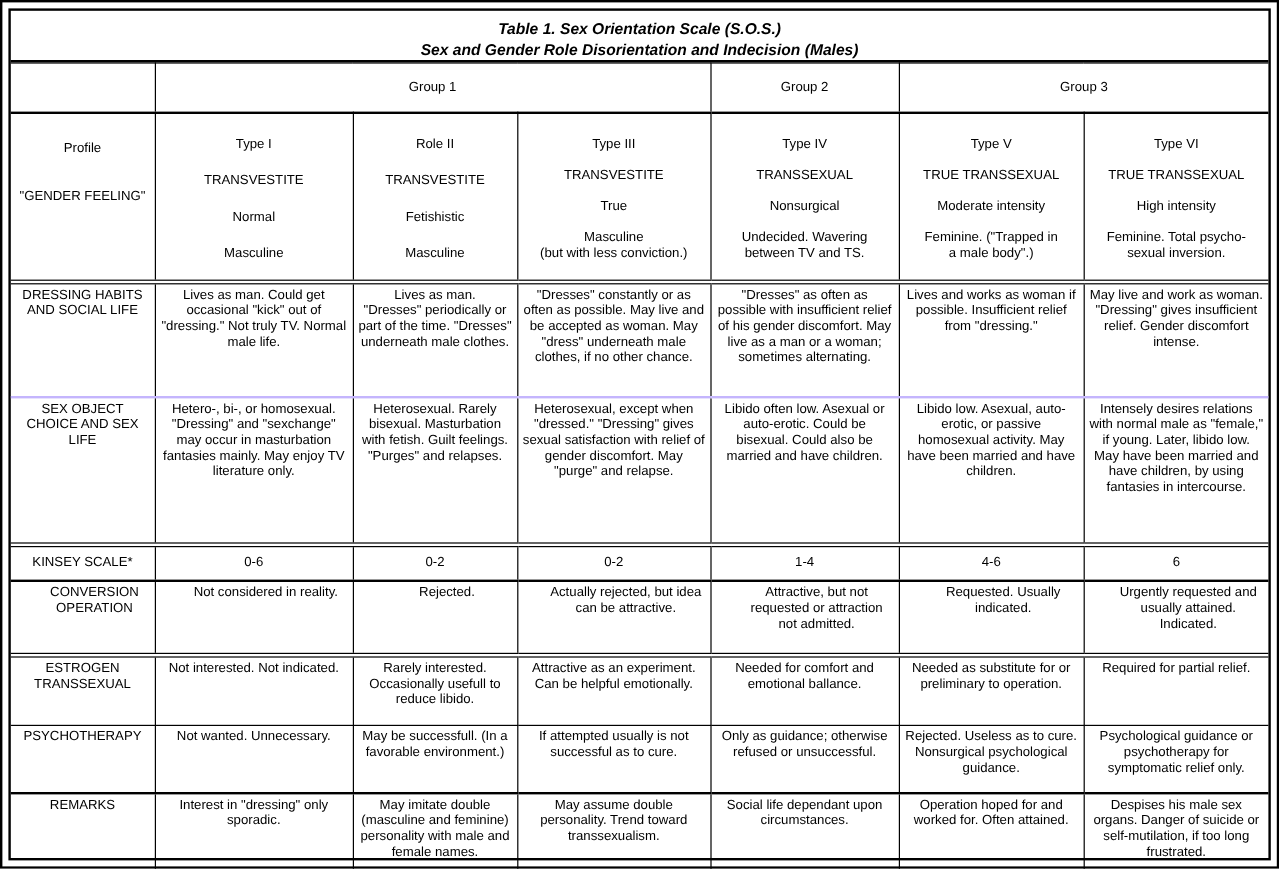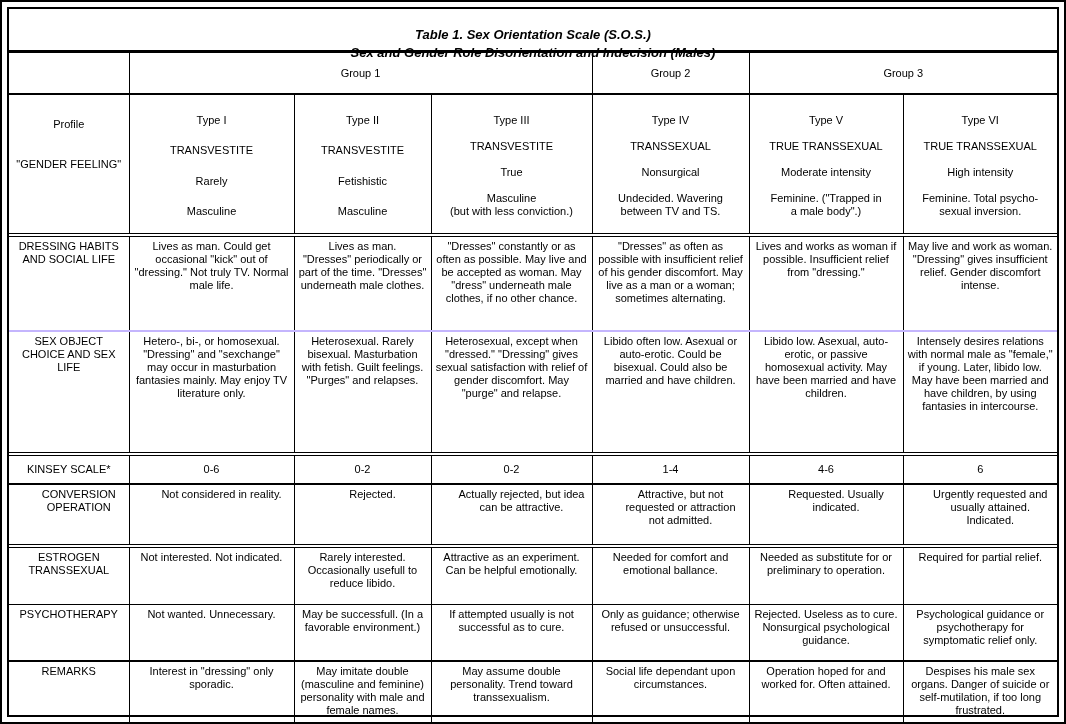--- a/index.html
+++ b/index.html
@@ -10,21 +10,21 @@
     color:#000;background:#fff;
   }
   .frame{
     width:100%;height:100%;box-sizing:border-box;
     border:2px solid #000;
     display:flex;flex-direction:column;
   }
   .title-block{
     height:43px;box-sizing:border-box;flex:none;
     border-bottom:2px solid #000;
-    text-align:center;padding-top:17px;
+    text-align:center;padding-top:6px;
     font-weight:bold;font-style:italic;font-size:13px;line-height:1.4;
   }
   table.sos{
     border-collapse:collapse;width:100%;table-layout:fixed;flex:none;
     font-size:11px;line-height:1.18;
   }
   table.sos td{
     border:1px solid #000;
     text-align:center;vertical-align:top;
     padding:3px 4px 2px;
@@ -88,27 +88,27 @@
 
       <tr class="r-profile">
         <td class="plbl">
           <div class="lbl-line">Profile</div>
           <div class="lbl-line">"GENDER FEELING"</div>
         </td>
         <td class="pcell">
           <div class="pstack">
             <div>Type I</div>
             <div>TRANSVESTITE</div>
-            <div>Rarely</div>
+            <div>Normal</div>
             <div>Masculine</div>
           </div>
         </td>
         <td class="pcell">
           <div class="pstack">
-            <div>Type II</div>
+            <div>Role II</div>
             <div>TRANSVESTITE</div>
             <div>Fetishistic</div>
             <div>Masculine</div>
           </div>
         </td>
         <td class="pcell v-dbl">
           <div class="pstack">
             <div>Type III</div>
             <div>TRANSVESTITE</div>
             <div>True</div>

